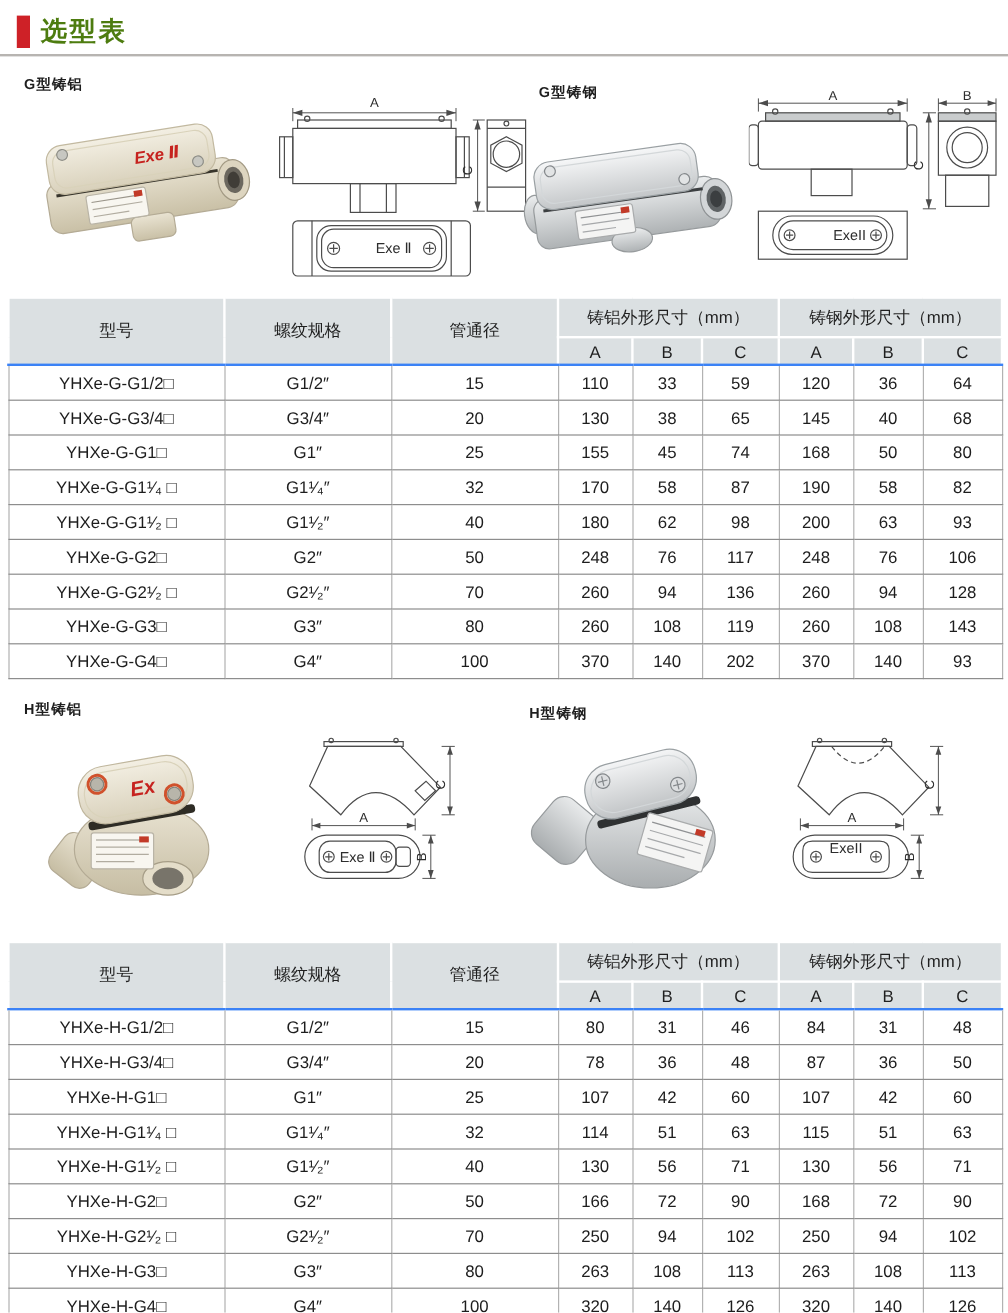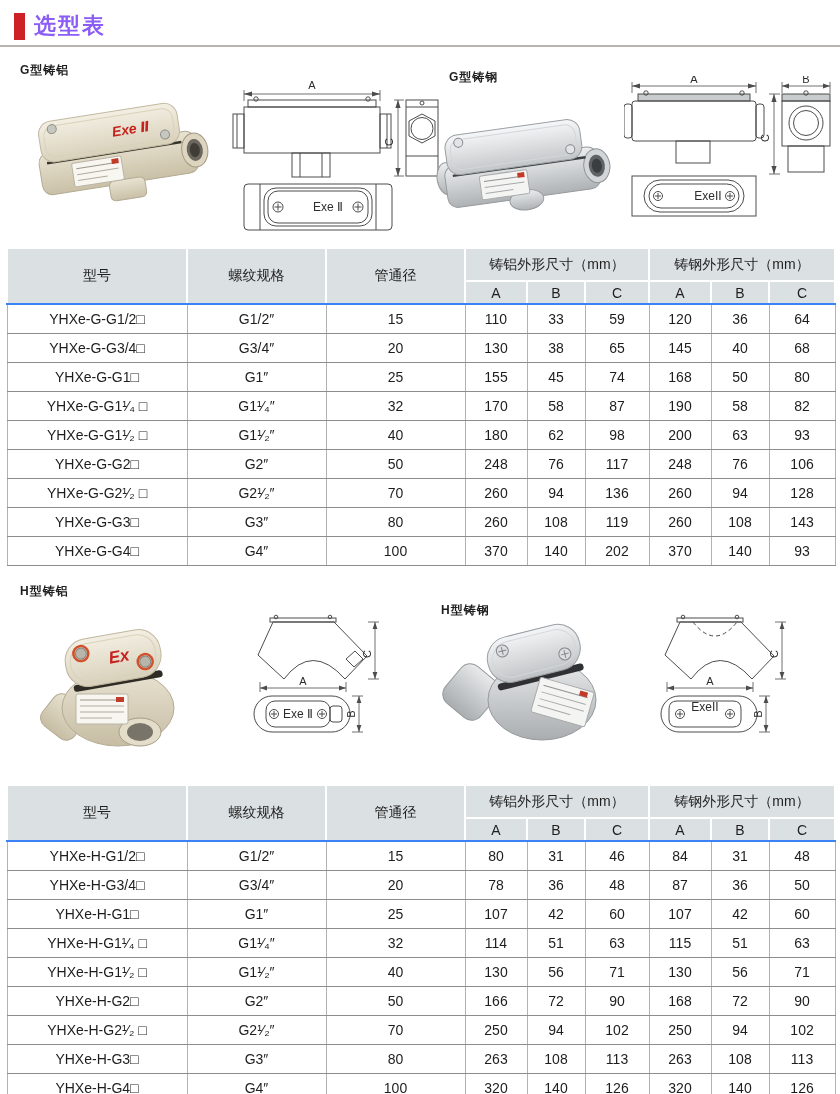--- a/index.html
+++ b/index.html
@@ -1,27 +1,27 @@
 <!DOCTYPE html>
 <html><head>
 <meta charset="utf-8">
 <style>
   html,body{margin:0;padding:0;background:#ffffff;}
   body{font-family:"Liberation Sans","DejaVu Sans",sans-serif;color:#2b2b2b;}
   .page{position:relative;width:840px;height:1094px;background:#fff;overflow:hidden;margin:0 auto;}
 
   
   .title-bar{position:absolute;left:14px;top:13px;width:11px;height:27px;background:#ce2127;}
-  .page-title{position:absolute;left:34px;top:11px;font-size:22px;font-weight:bold;color:#8b5cf6;letter-spacing:2px;}
+  .page-title{position:absolute;left:34px;top:11px;font-size:22px;font-weight:bold;color:#4d7c0f;letter-spacing:2px;}
   .title-rule{position:absolute;left:0;top:45px;width:840px;height:2px;background:#b7b4b1;}
 
   
   .sec-label{position:absolute;font-size:12px;font-weight:bold;color:#1e1e1e;letter-spacing:1px;}
   .lbl-ga{left:20px;top:62px;}  .lbl-gs{left:449px;top:69px;}
-  .lbl-ha{left:20px;top:583px;} .lbl-hs{left:441px;top:602px;text-align:right;}
+  .lbl-ha{left:20px;top:583px;} .lbl-hs{left:441px;top:586px;text-align:right;}
 
   
   .art{position:absolute;}
   .ph-ga{left:26px;top:90px;}   .ph-gs{left:436px;top:106px;}
   .ph-ha{left:40px;top:618px;}  .ph-hs{left:438px;top:616px;}
   .dr-ga{left:232px;top:76px;}  .dr-gs{left:624px;top:76px;}
   .dr-ha{left:246px;top:610px;} .dr-hs{left:653px;top:610px;}
 
   svg .ln{stroke:#4c4c4c;stroke-width:1;fill:none;}
   svg .dim{stroke:#4c4c4c;stroke-width:0.8;fill:none;}

